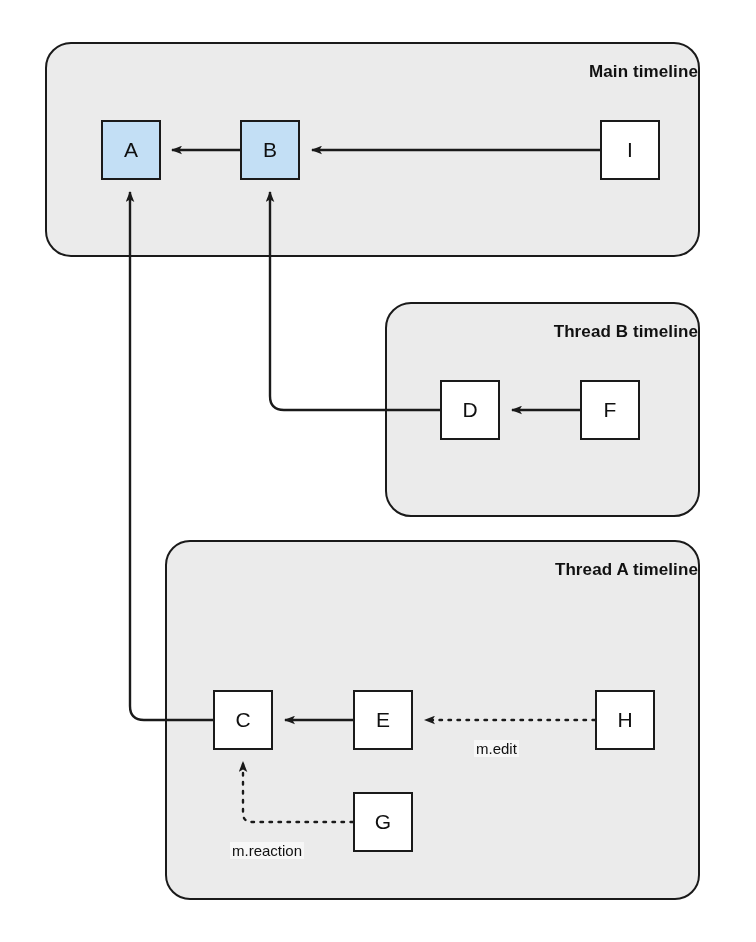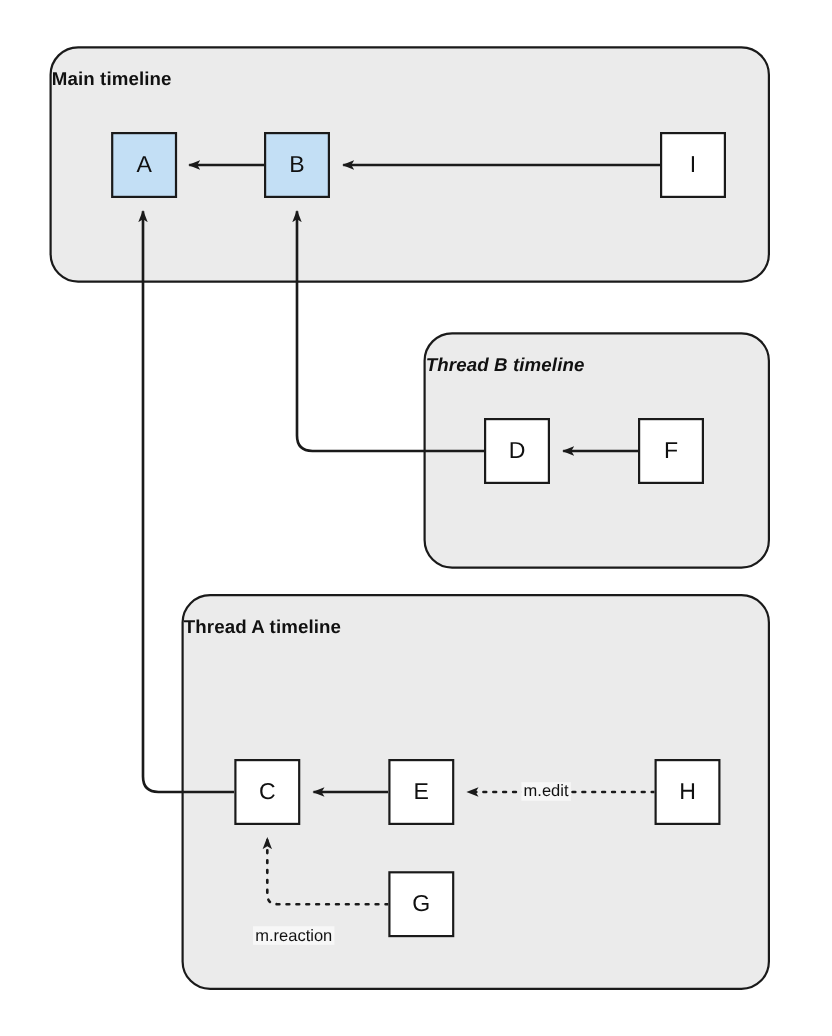--- a/index.html
+++ b/index.html
@@ -21,21 +21,21 @@
     position: absolute;
     background: #ebebeb;
     border: 2px solid #1a1a1a;
     border-radius: 26px;
     box-sizing: border-box;
   }
   .group-title {
     position: absolute;
     left: 0;
     right: 0;
-    text-align: left;
+    text-align: right;
     font-size: 17px;
     font-weight: bold;
     color: #111111;
     letter-spacing: 0.1px;
     font-family: "Liberation Sans", sans-serif;
   }
   .node {
     position: absolute;
     width: 60px;
     height: 60px;
@@ -75,25 +75,25 @@
 </style>
 </head>
 <body>
 
 <div id="canvas">
 
   <div class="group-box" style="left:45px; top:42px; width:655px; height:215px;">
     <div class="group-title" style="top:18px;">Main timeline</div>
   </div>
 
-  <div class="group-box" style="left:385px; top:302px; width:315px; height:215px;font-style:italic;">
+  <div class="group-box" style="left:385px; top:302px; width:315px; height:215px;">
     <div class="group-title" style="top:18px;">Thread B timeline</div>
   </div>
 
-  <div class="group-box" style="left:165px; top:540px; width:535px; height:360px;">
+  <div class="group-box" style="left:165px; top:540px; width:535px; height:360px;border-radius:25px;">
     <div class="group-title" style="top:18px;">Thread A timeline</div>
   </div>
 
   <svg class="wires" viewBox="0 0 756 942" xmlns="http://www.w3.org/2000/svg">
     <defs>
       <marker id="arrow" markerWidth="11" markerHeight="9" refX="10" refY="4.5" orient="auto" markerUnits="userSpaceOnUse">
         <path d="M0,0.2 L11,4.5 L0,8.8 L2.6,4.5 Z" fill="#1a1a1a"></path>
       </marker>
     </defs>
 
@@ -159,17 +159,17 @@
   </div>
 
   <div class="node" style="left:595px; top:690px;">
     <span>H</span>
   </div>
 
   <div class="node" style="left:353px; top:792px;">
     <span>G</span>
   </div>
 
-  <div class="edge-label" style="left:474px; top:711px;">m.edit</div>
+  <div class="edge-label" style="left:474px; top:740px;">m.edit</div>
 
   <div class="edge-label" style="left:230px; top:842px;">m.reaction</div>
 
 </div>
 
 </body></html>

